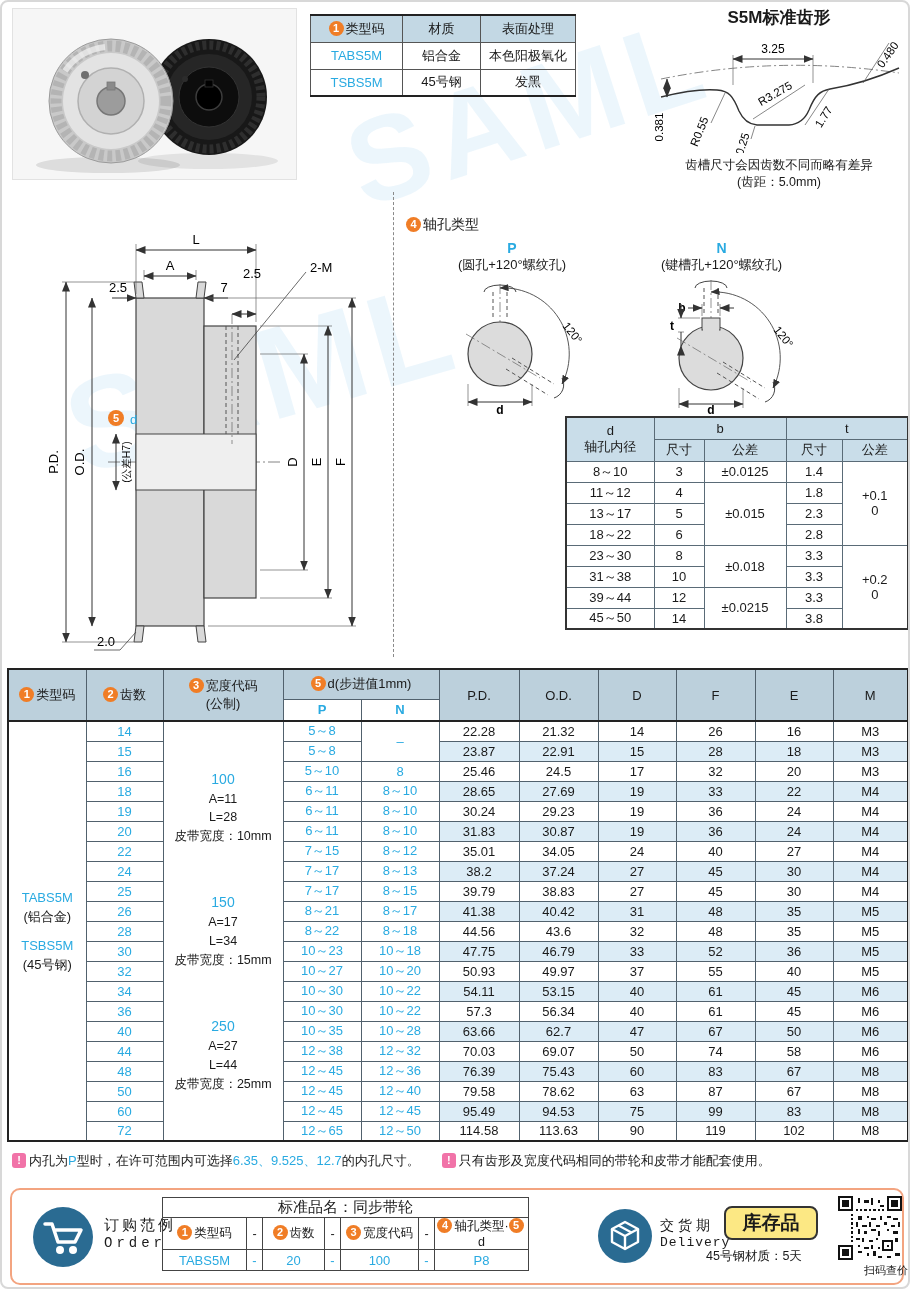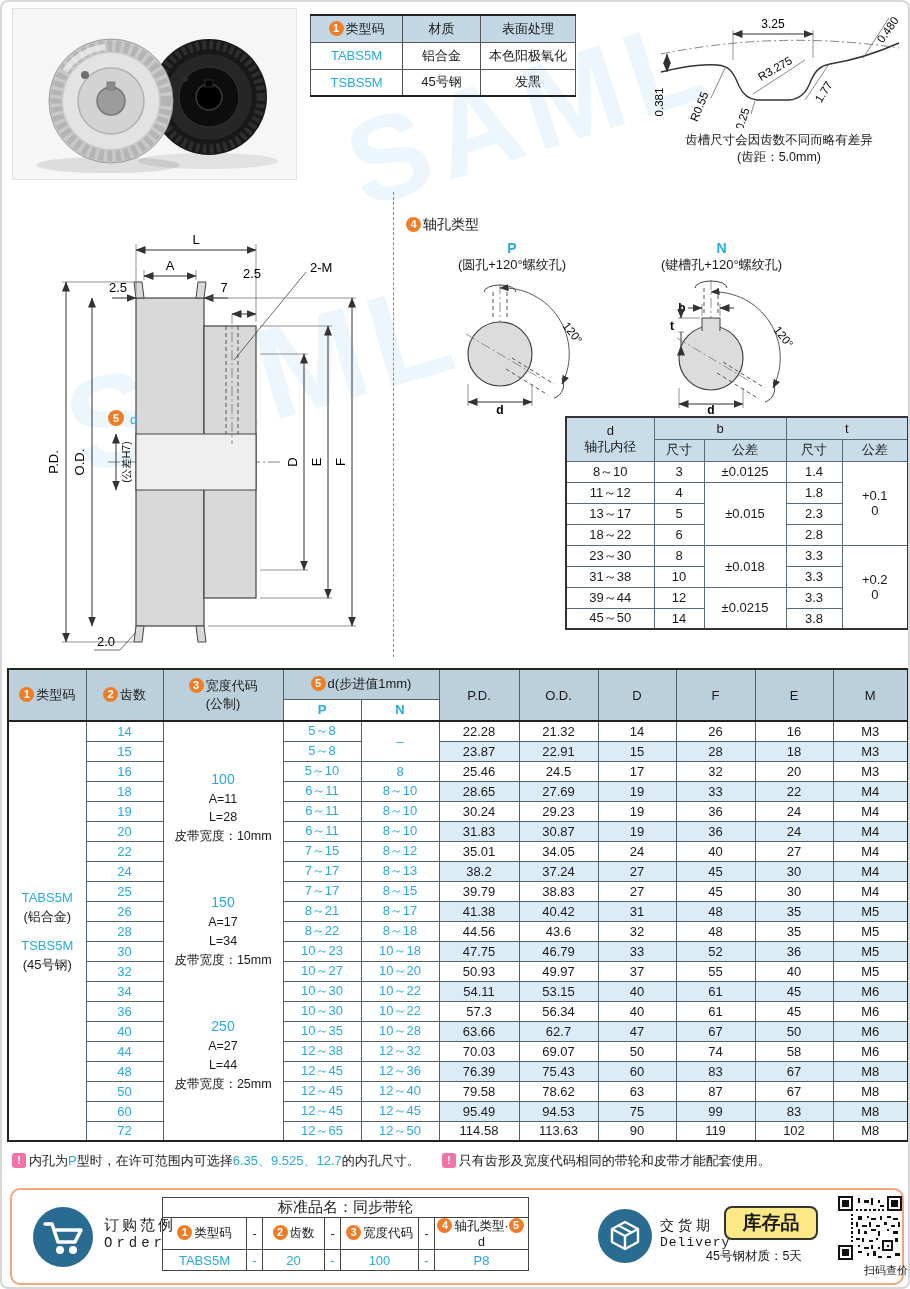--- a/index.html
+++ b/index.html
@@ -126,20 +126,21 @@
     </tr>
     <tr>
       <td class="cy">TSBS5M</td>
       <td>45号钢</td>
       <td>发黑</td>
     </tr>
   </tbody>
     </table>
 
   <div class="tooth">
+    <div class="ttl">S5M标准齿形</div>
     <svg width="252" height="122" viewBox="0 0 252 122">
       <defs>
         <marker id="ae" markerWidth="10" markerHeight="8" refX="9.5" refY="4" orient="auto">
             <path d="M0,0 L10,4 L0,8 z" fill="#333"></path>
           </marker>
         <marker id="as" markerWidth="10" markerHeight="8" refX="0.5" refY="4" orient="auto">
             <path d="M10,0 L0,4 L10,8 z" fill="#333"></path>
           </marker>
       </defs>
       <path d="M8,48 Q126,24 246,42" fill="none" stroke="#777" stroke-width="0.9" stroke-dasharray="9 3 2 3"></path>

